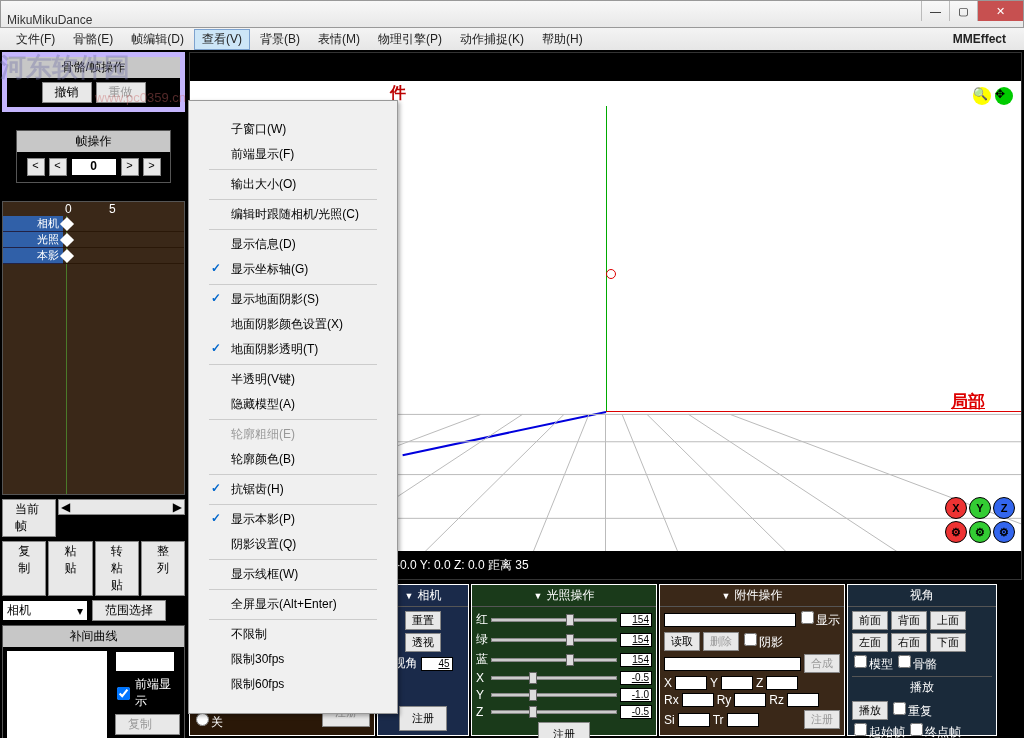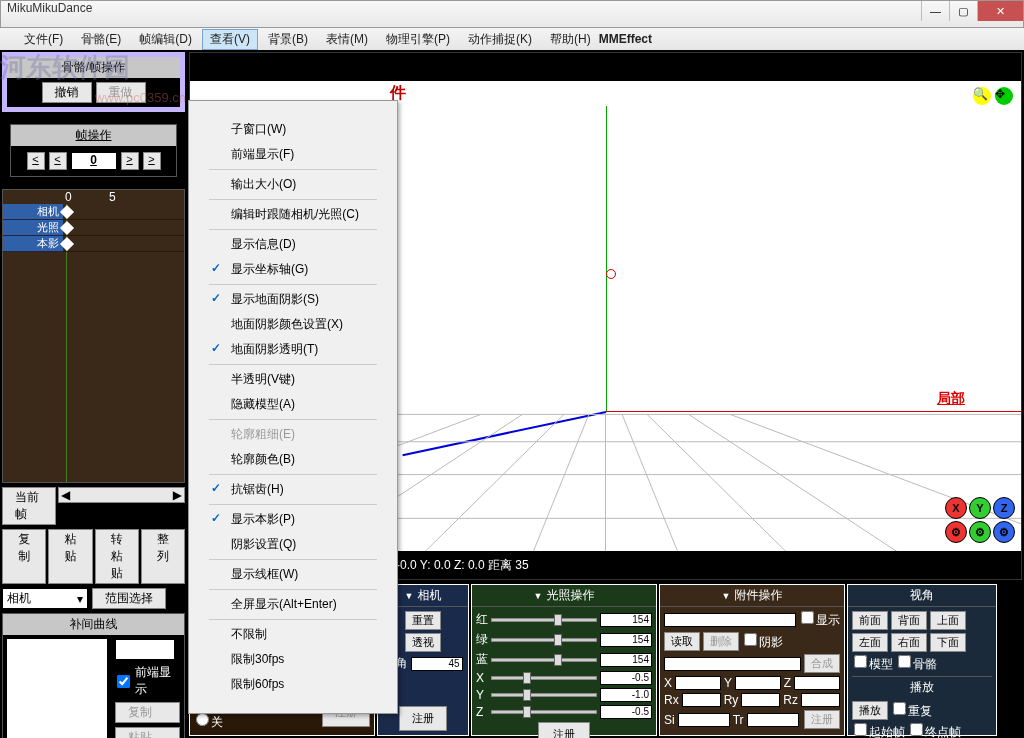--- a/index.html
+++ b/index.html
@@ -1,43 +1,43 @@
 <!DOCTYPE html>
 <html><head>
 <meta charset="utf-8">
 <style>
 * { margin: 0; padding: 0; box-sizing: border-box; font-family: "Microsoft YaHei", Arial, sans-serif; font-size: 12px; }
 body { width: 1024px; height: 738px; overflow: hidden; background: #000; position: relative; }
 
-.titlebar { height: 28px; background: linear-gradient(#f8f8f8,#e8e8e8); border: 1px solid #999; display: flex; align-items: flex-start; padding-left: 6px; position: relative; }
+.titlebar { height: 28px; background: linear-gradient(#f8f8f8,#e8e8e8); border: 1px solid #999; display: flex; align-items: flex-end; padding-left: 6px; position: relative; }
 .titlebar .title { font-size: 12px; color: #333; }
 .titlebar .controls { position: absolute; right: 0; top: 0; display: flex; }
 .titlebar .controls div { width: 28px; height: 20px; display: flex; align-items: center; justify-content: center; border-left: 1px solid #bbb; font-size: 11px; }
 .titlebar .controls .close { background: #c75050; color: #fff; width: 46px; }
 
-.menubar { height: 22px; background: linear-gradient(#f4f4f4,#e6e6e6); display: flex; align-items: center; padding: 0 16px; font-size: 12px; color: #222; }
+.menubar { height: 22px; background: linear-gradient(#f4f4f4,#e6e6e6); display: flex; align-items: center; padding: 0 8px; font-size: 12px; color: #222; justify-content: space-between; }
 .menubar .menus { display: flex; gap: 2px; }
 .menubar .menus span { padding: 2px 8px; }
 .menubar .menus span.active { background: #cde6f7; border: 1px solid #7da2ce; padding: 1px 7px; }
 .menubar .mmeffect { padding-right: 10px; color: #222; font-weight: bold; }
 
 .body-area { height: 688px; display: flex; position: relative; }
 .left-panel { width: 187px; height: 100%; background: #000; display: flex; flex-direction: column; }
 .right-area { flex: 1; height: 100%; display: flex; flex-direction: column; background: #000; }
 
 .watermark { position: absolute; left: 0; top: 0; z-index: 5; font-size: 26px; color: #77a; opacity: .4; pointer-events: none; font-weight: bold; }
 .watermark2 { position: absolute; left: 95px; top: 40px; z-index: 5; font-size: 13px; color: #c66; opacity: .4; pointer-events: none; }
 
 .section-header { background: #c7c7c7; color: #000; text-align: center; padding: 2px 0; font-size: 12px; }
 .bone-ops { border: 5px solid #c4b5fd; margin: 2px; }
 .bone-ops .btns { display: flex; gap: 4px; padding: 4px; justify-content: center; }
 .btn { background: #e8e8e8; border: 1px solid #888; padding: 1px 12px; font-size: 12px; color: #000; }
 .btn.disabled { color: #999; }
 
-.frame-ops { border: 1px solid #555; margin: 10px; text-decoration: underline; }
+.frame-ops { border: 1px solid #555; margin: 16px; }
 .frame-seek { display: flex; gap: 4px; padding: 6px; justify-content: center; align-items: center; }
 .arrow-btn { background: #e8e8e8; border: 1px solid #888; width: 18px; height: 18px; text-align: center; font-size: 11px; }
 .frame-num { background: #fff; border: 1px solid #000; width: 46px; height: 18px; text-align: center; font-weight: bold; }
 
 .timeline { margin: 2px; border: 1px solid #555; background: #3a2818; height: 300px; }
 .timeline-ruler { height: 14px; background: #3a2818; display: flex; padding-left: 60px; color: #fff; font-size: 10px; position: relative; }
 .timeline-ruler span { position: absolute; }
 .track-row { height: 16px; display: flex; align-items: center; }
 .track-label { width: 60px; background: #3060a8; color: #fff; text-align: right; padding-right: 4px; font-size: 11px; border-bottom: 1px solid #224; }
 .track-cells { flex: 1; height: 100%; background: #3a2818; position: relative; border-bottom: 1px solid #2a1808; }
@@ -59,42 +59,42 @@
 
 .viewport { flex: 1; background: #fff; position: relative; margin: 2px; border: 1px solid #333; overflow: hidden; }
 .viewport .black-bar { position: absolute; width: 100%; height: 28px; background: #000; }
 .viewport .black-bar.top { top: 0; }
 .viewport .black-bar.bottom { bottom: 0; }
 .viewport .red-text { position: absolute; top: 30px; left: 200px; color: #b00; font-size: 16px; font-weight: bold; }
 .viewport .axis-red { position: absolute; top: 68%; left: 50%; width: 50%; height: 1.5px; background: #d00; }
 .viewport .axis-green { position: absolute; top: 10%; left: 50%; width: 1.5px; height: 58%; background: #0a0; }
 .viewport .axis-blue { position: absolute; top: 68%; left: 25%; width: 25%; height: 1.5px; background: #00d; transform: rotate(-12deg); transform-origin: right; }
 .viewport .center-dot { position: absolute; top: 41%; left: 50%; width: 10px; height: 10px; border: 1.5px solid #d00; border-radius: 50%; }
-.viewport .label-local { position: absolute; right: 56px; top: 64%; color: #d00; font-size: 14px; font-weight: bold; text-decoration: underline; }
+.viewport .label-local { position: absolute; right: 36px; top: 64%; color: #d00; font-size: 17px; font-weight: bold; text-decoration: underline; }
 .viewport .status { position: absolute; bottom: 5px; width: 100%; color: #000; font-size: 12px; padding-left: 80px; }
 .viewport .gizmos { position: absolute; right: 6px; bottom: 36px; display: flex; flex-direction: column; gap: 2px; }
 .viewport .gizmos .row { display: flex; gap: 2px; }
 .viewport .gizmos .g { width: 22px; height: 22px; border-radius: 50%; display: flex; align-items: center; justify-content: center; font-weight: bold; color: #000; font-size: 11px; border: 1px solid #000; }
 .viewport .top-gizmos { position: absolute; right: 8px; top: 34px; display: flex; gap: 4px; }
 
 .dropdown { position: absolute; left: 188px; top: 50px; width: 210px; background: #f0f0f0; border: 1px solid #999; box-shadow: 2px 2px 4px rgba(0,0,0,.3); z-index: 100; padding: 16px; }
 .dropdown .item { padding: 4px 8px 4px 26px; font-size: 12px; color: #000; position: relative; }
 .dropdown .item.disabled { color: #999; }
 .dropdown .sep { height: 1px; background: #ccc; margin: 2px 4px; }
 .dropdown .check { position: absolute; left: 6px; color: #06c; font-weight: bold; }
 
 .bottom-panels { height: 156px; display: flex; gap: 2px; padding: 2px; background: #000; }
 .panel { border: 1px solid #fff; display: flex; flex-direction: column; }
 .panel-title { color: #fff; text-align: center; padding: 2px; font-size: 12px; border-bottom: 1px solid #555; display: flex; align-items: center; justify-content: center; gap: 4px; }
 .panel-title .caret { font-size: 9px; }
 .panel-body { flex: 1; padding: 4px; display: flex; flex-direction: column; gap: 3px; font-size: 11px; color: #fff; }
 .panel-row { display: flex; gap: 3px; align-items: center; }
 .small-btn { background: #e8e8e8; border: 1px solid #888; padding: 1px 6px; font-size: 11px; color: #000; }
 .small-btn.disabled { color: #999; }
-.small-input { background: #fff; border: 1px solid #000; width: 52px; height: 14px; font-size: 10px; text-align: right; padding-right: 2px; color: #000; }
+.small-input { background: #fff; border: 1px solid #000; width: 32px; height: 14px; font-size: 10px; text-align: right; padding-right: 2px; color: #000; text-decoration: underline; }
 .slider { flex: 1; height: 4px; background: #ccc; border: 1px solid #888; position: relative; }
 .slider .thumb { position: absolute; width: 8px; height: 12px; background: #ddd; border: 1px solid #666; top: -5px; }
 
 .p-model { background: #2a1808; width: 186px; }
 .p-camera { background: #1a2a4a; width: 92px; }
 .p-light { background: #1a3a1a; width: 186px; }
 .p-accessory { background: #3a2818; width: 186px; }
 .p-view { background: #1a2a3a; width: 150px; }
 
 input[type=checkbox], input[type=radio] { margin: 0 2px; }

